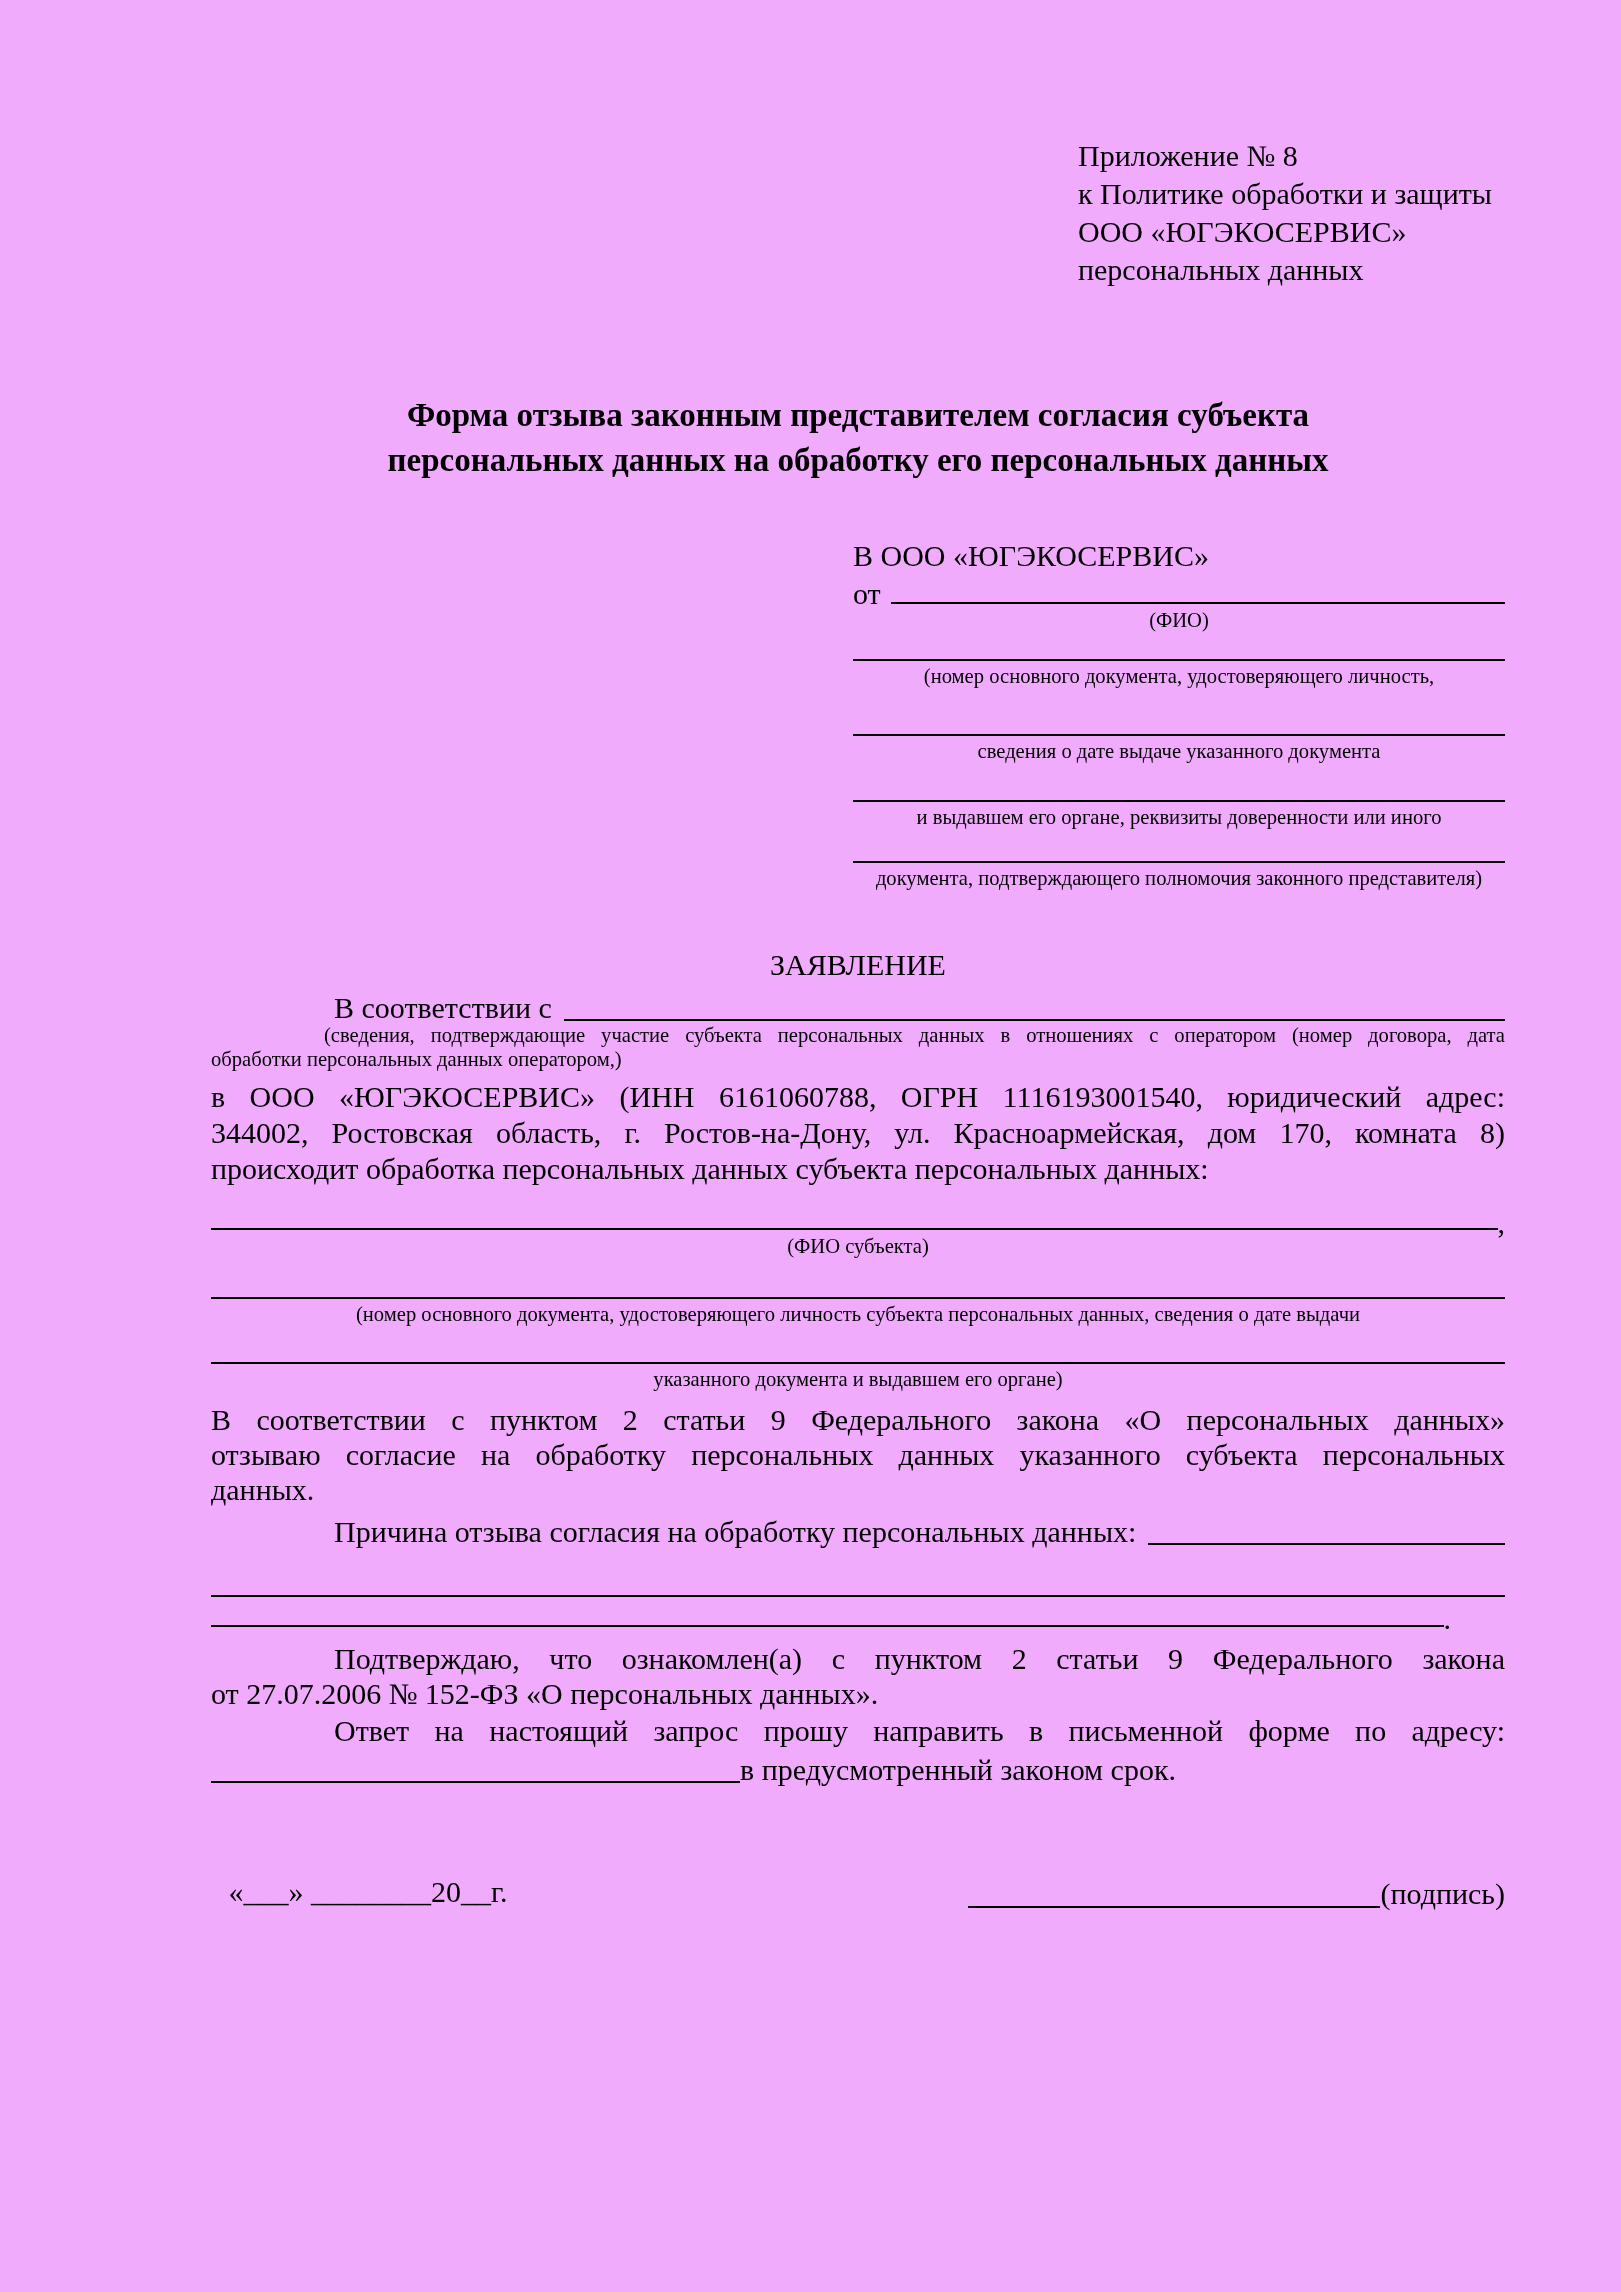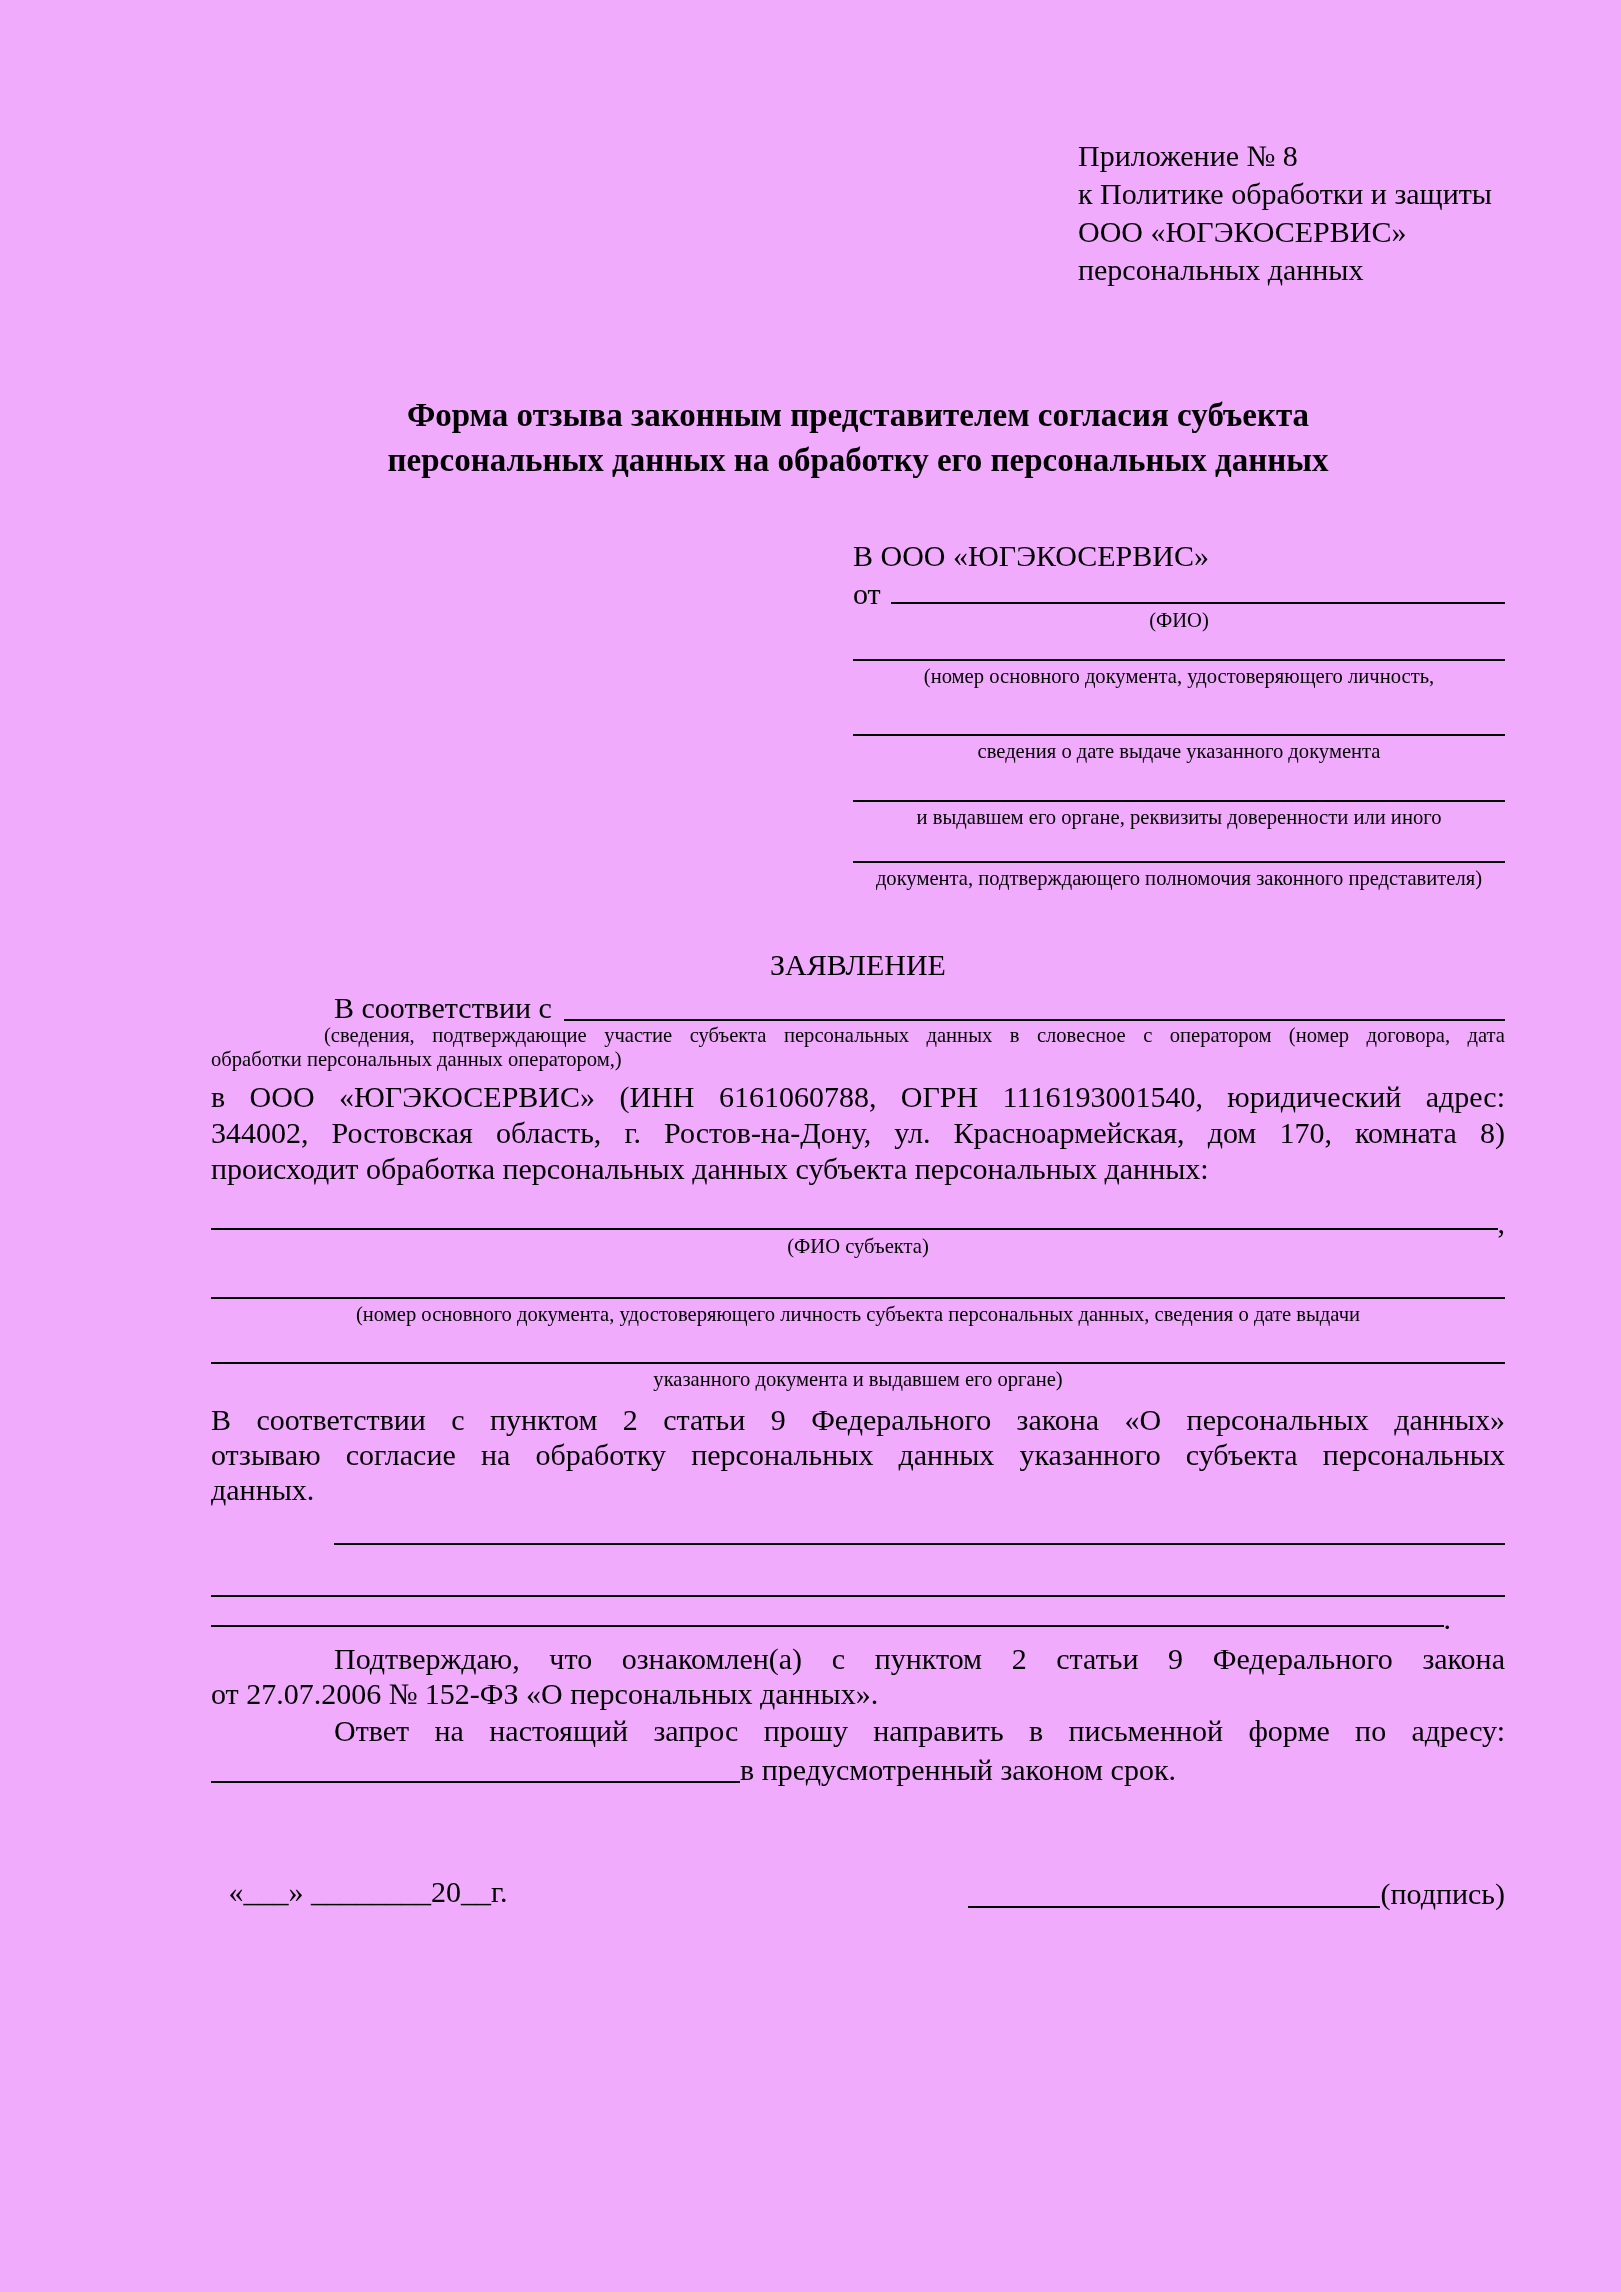--- a/index.html
+++ b/index.html
@@ -114,21 +114,21 @@
     </div>
 
     <div class="heading">ЗАЯВЛЕНИЕ</div>
 
     <div class="intro">
       <span class="label">В соответствии с</span>
       <div class="fill"></div>
     </div>
 
     <div class="note">
-      <div class="jl first">(сведения, подтверждающие участие субъекта персональных данных в словесное с оператором (номер договора, дата</div>
+      <div class="jl first">(сведения, подтверждающие участие субъекта персональных данных в отношениях с оператором (номер договора, дата</div>
       <div class="jl-last">обработки персональных данных оператором,)</div>
     </div>
 
     <div class="para37">
       <div class="jl">в ООО «ЮГЭКОСЕРВИС» (ИНН 6161060788, ОГРН 1116193001540, юридический адрес:</div>
       <div class="jl">344002, Ростовская область, г. Ростов-на-Дону, ул. Красноармейская, дом 170, комната 8)</div>
       <div class="jl-last">происходит обработка персональных данных субъекта персональных данных:</div>
     </div>
 
     <div class="row fio-row">
@@ -146,20 +146,21 @@
       <div class="cap capgap">указанного документа и выдавшем его органе)</div>
     </div>
 
     <div class="para36 mt10">
       <div class="jl">В соответствии с пунктом 2 статьи 9 Федерального закона «О персональных данных»</div>
       <div class="jl">отзываю согласие на обработку персональных данных указанного субъекта персональных</div>
       <div class="jl-last">данных.</div>
     </div>
 
     <div class="reason">
+      <span class="label">Причина отзыва согласия на обработку персональных данных:</span>
       <div class="fill"></div>
     </div>
 
     <div class="ul blank1"></div>
     <div class="row blank2">
       <div class="fill"></div>
       <span class="suffix">.</span>
     </div>
 
     <div class="para36 confirm">

